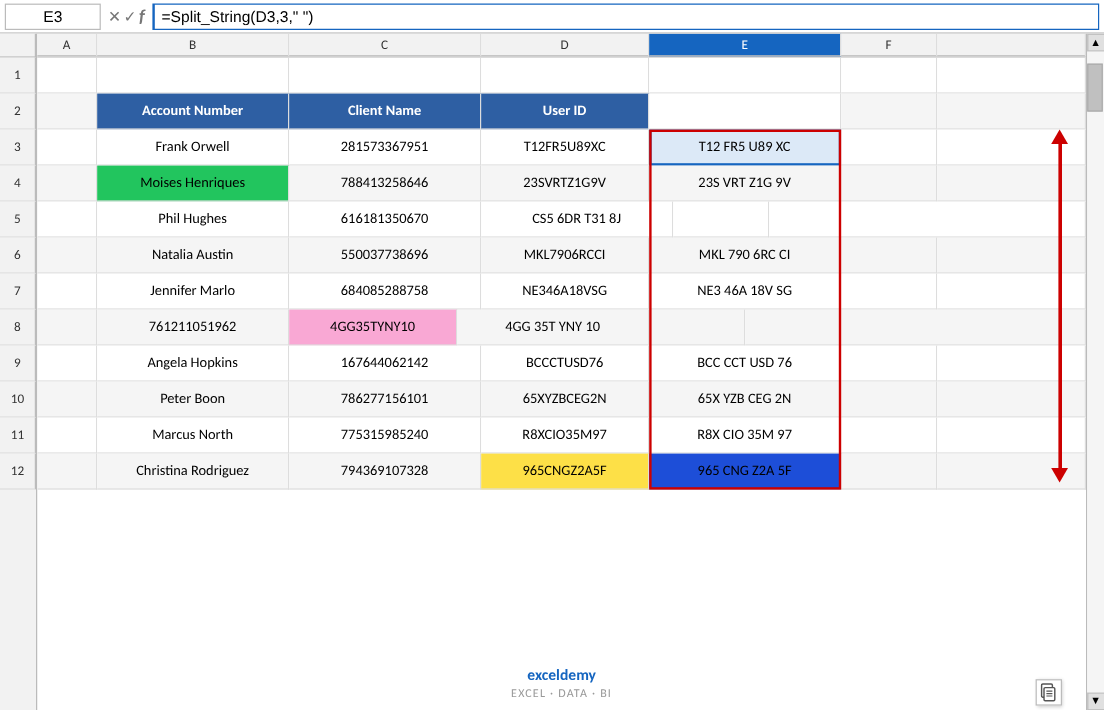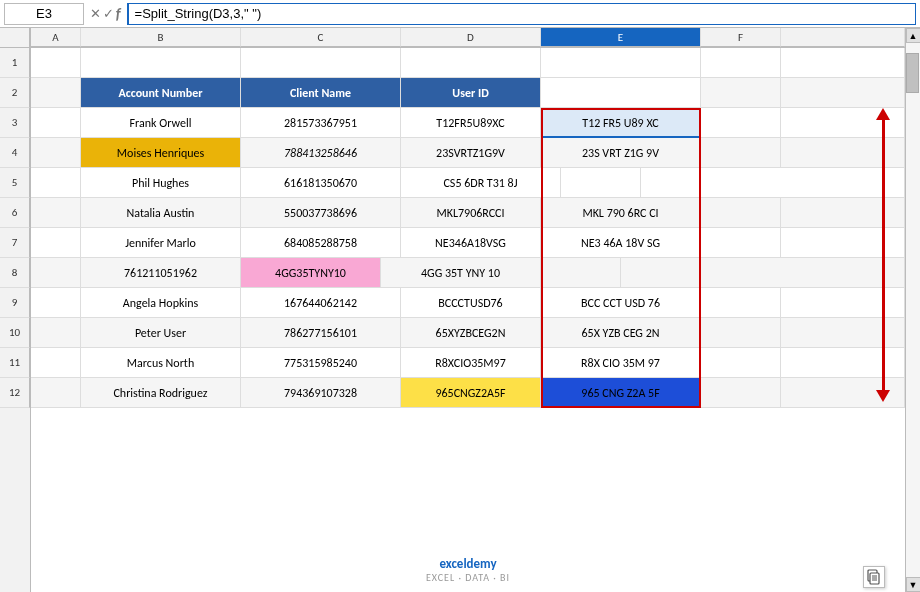--- a/index.html
+++ b/index.html
@@ -326,22 +326,22 @@
           <div class="cell col-b">Frank Orwell</div>
           <div class="cell col-c">281573367951</div>
           <div class="cell col-d">T12FR5U89XC</div>
           <div class="cell col-e cell-selected">T12 FR5 U89 XC</div>
           <div class="cell" style="width:80px;"></div>
           <div class="cell" style="flex:1;"></div>
         </div>
 
         <div class="grid-row">
           <div class="cell col-a" style="background:#f5f5f5;"></div>
-          <div class="cell col-b" style="background:#eab308;">Moises Henriques</div>
-          <div class="cell col-c" style="background:#f5f5f5;font-style:italic;">788413258646</div>
+          <div class="cell col-b" style="background:#22c55e;">Moises Henriques</div>
+          <div class="cell col-c" style="background:#f5f5f5;">788413258646</div>
           <div class="cell col-d" style="background:#f5f5f5;">23SVRTZ1G9V</div>
           <div class="cell col-e" style="background:#f5f5f5;">23S VRT Z1G 9V</div>
           <div class="cell" style="width:80px; background:#f5f5f5;"></div>
           <div class="cell" style="flex:1; background:#f5f5f5;"></div>
         </div>
 
         <div class="grid-row">
           <div class="cell col-a"></div>
           <div class="cell col-b">Phil Hughes</div>
           <div class="cell col-c">616181350670</div>
@@ -384,21 +384,21 @@
           <div class="cell col-b">Angela Hopkins</div>
           <div class="cell col-c">167644062142</div>
           <div class="cell col-d">BCCCTUSD76</div>
           <div class="cell col-e">BCC CCT USD 76</div>
           <div class="cell" style="width:80px;"></div>
           <div class="cell" style="flex:1;"></div>
         </div>
 
         <div class="grid-row">
           <div class="cell col-a" style="background:#f5f5f5;"></div>
-          <div class="cell col-b" style="background:#f5f5f5;">Peter User</div>
+          <div class="cell col-b" style="background:#f5f5f5;">Peter Boon</div>
           <div class="cell col-c" style="background:#f5f5f5;">786277156101</div>
           <div class="cell col-d" style="background:#f5f5f5;">65XYZBCEG2N</div>
           <div class="cell col-e" style="background:#f5f5f5;">65X YZB CEG 2N</div>
           <div class="cell" style="width:80px; background:#f5f5f5;"></div>
           <div class="cell" style="flex:1; background:#f5f5f5;"></div>
         </div>
 
         <div class="grid-row">
           <div class="cell col-a"></div>
           <div class="cell col-b">Marcus North</div>

